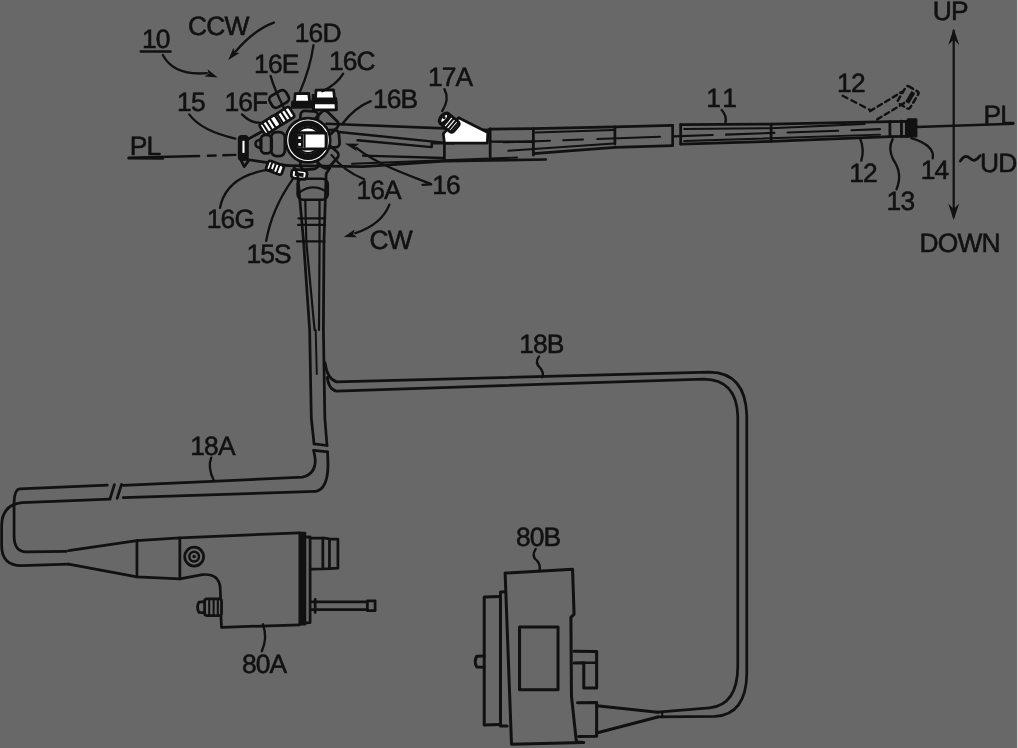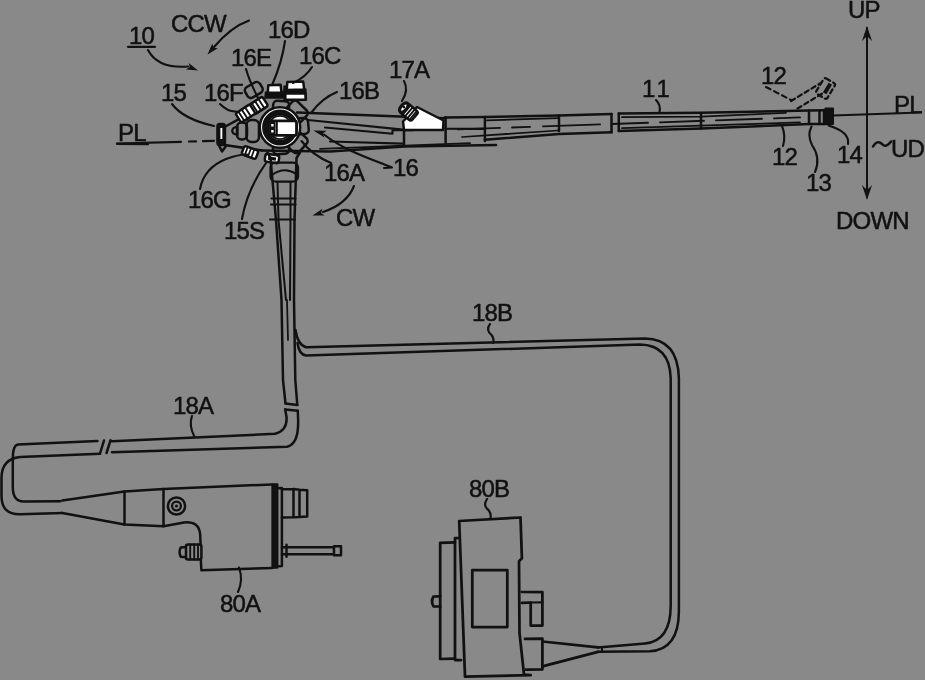--- a/index.html
+++ b/index.html
@@ -1,16 +1,16 @@
 <!DOCTYPE html>
 <html><head>
 <meta charset="utf-8">
 <style>
   html,body{margin:0;padding:0;background:#fff;}
-  #page{width:925px;height:680px;position:relative;overflow:hidden;background:#f97316;filter:grayscale(1);}
+  #page{width:925px;height:680px;position:relative;overflow:hidden;background:#ef4444;filter:grayscale(1);}
   svg{display:block;}
   text{font-family:"Liberation Sans", sans-serif;fill:#111;}
 </style>
 </head>
 <body>
 <div id="page">
 <svg width="925" height="680" viewBox="0 0 925 680" fill="none" stroke-linecap="round" stroke-linejoin="round">
 
 <g id="axis" stroke="#111" stroke-width="2.25">
 

